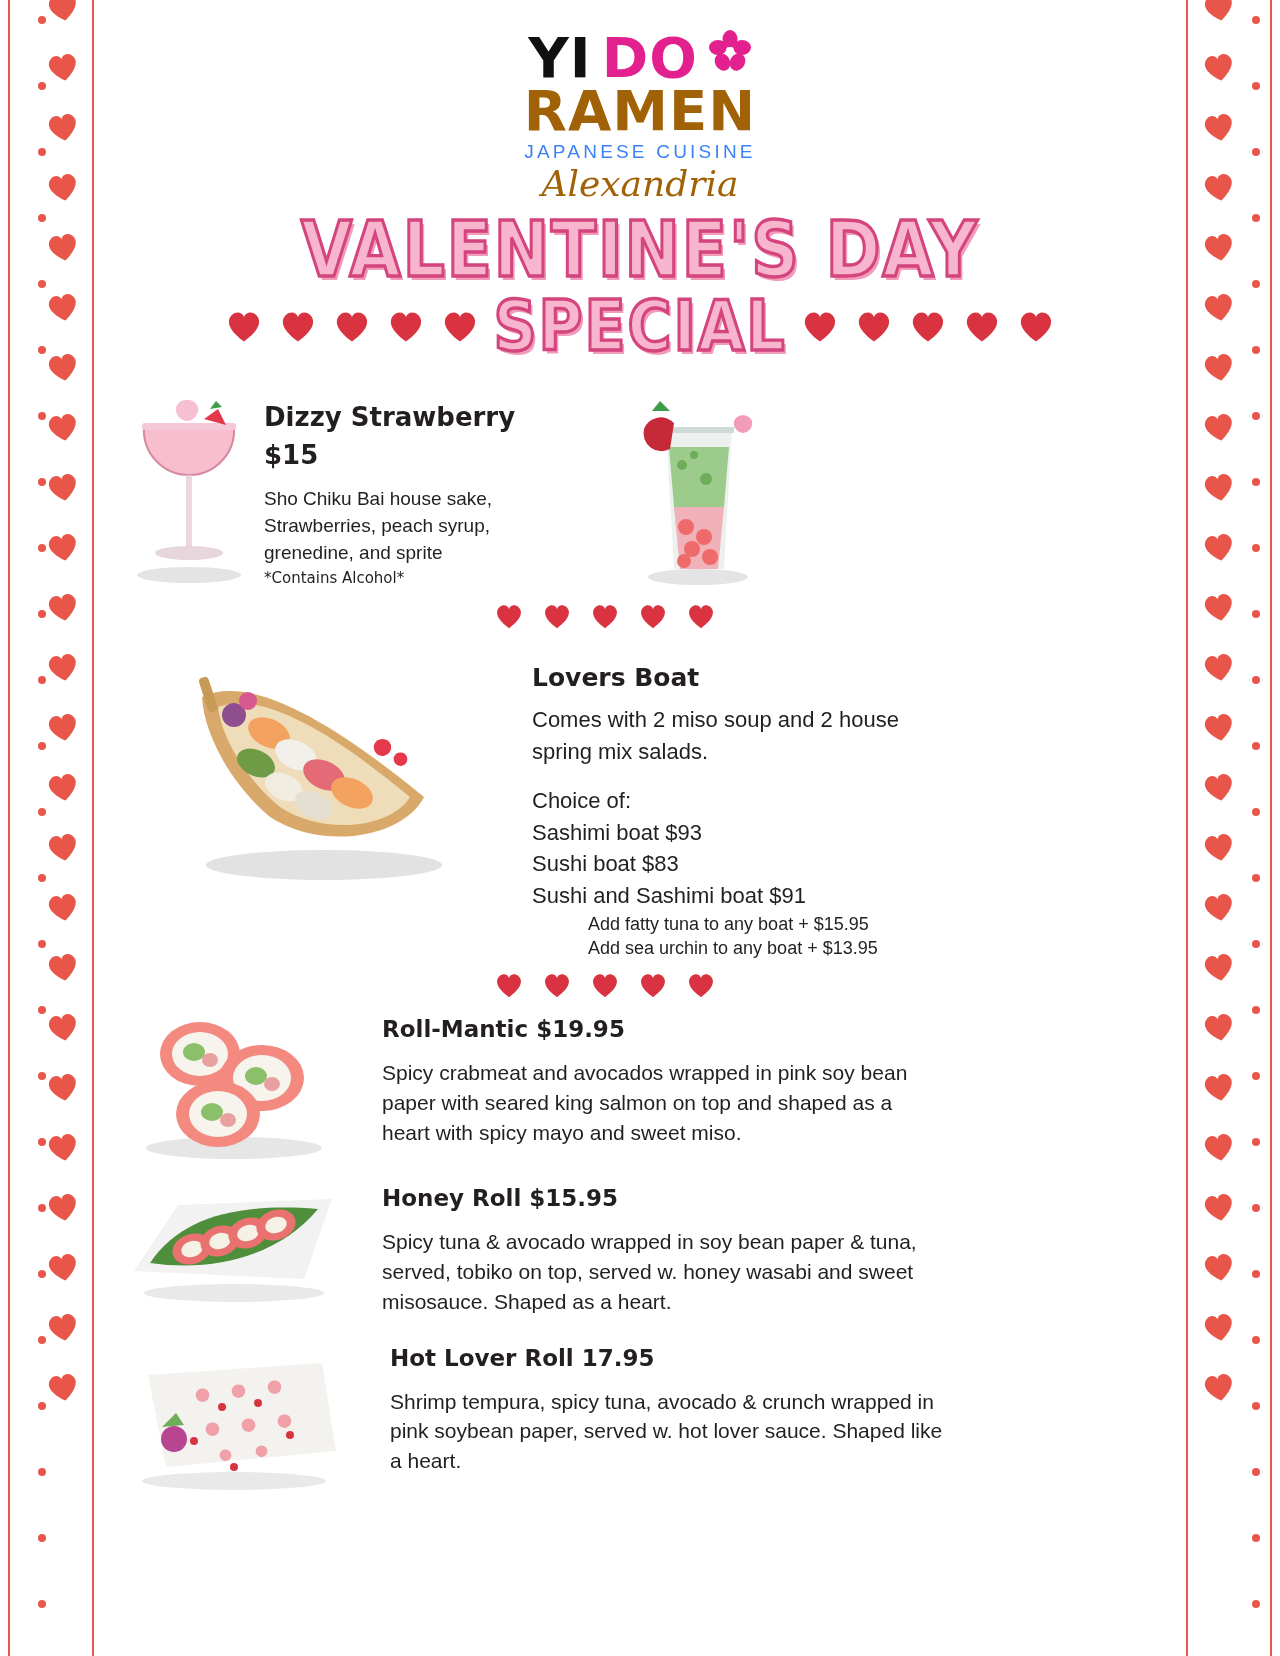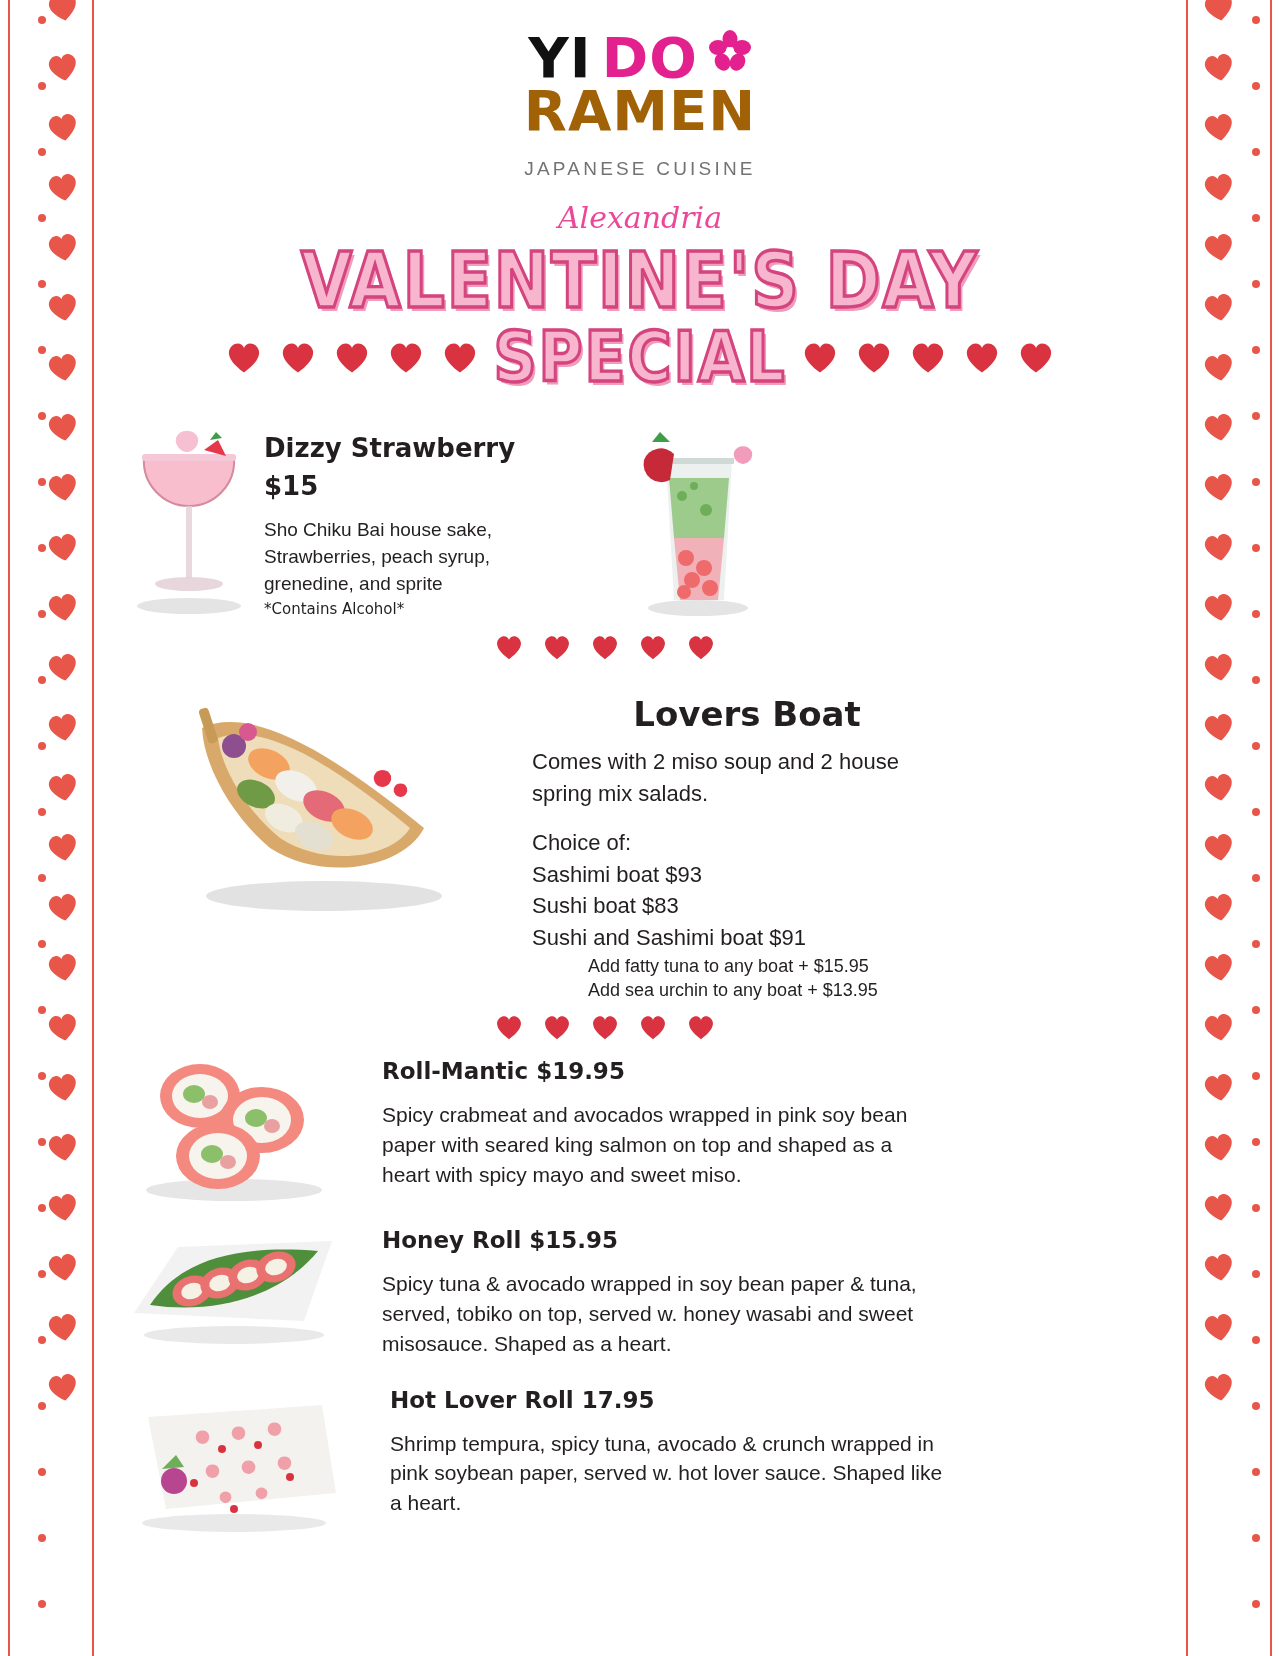--- a/index.html
+++ b/index.html
@@ -102,29 +102,29 @@
     font-size: 56px;
     letter-spacing: 1px;
     line-height: 1.05;
     color: #a16207;
     margin-top: -4px;
   }
   .logo-sub {
     font-family: "Liberation Sans", sans-serif;
     font-size: 19px;
     letter-spacing: 3.2px;
-    color: #737373;
-    margin-top: 17px;
+    color: #3b82f6;
+    margin-top: 0;
   }
   .logo-city {
     font-family: "DejaVu Serif", serif;
     font-style: italic;
-    font-size: 30px;
-    margin-top: 20px;
-    color: #ec4899;
+    font-size: 36px;
+    margin-top: 0;
+    color: #a16207;
   }
 
   
   .title-block {
     text-align: center;
     margin-top: 12px;
     position: relative;
   }
   .vday {
     font-family: "DejaVu Sans", sans-serif;
@@ -203,22 +203,21 @@
   
   .boat-sec {
     display: flex;
     margin-top: 6px;
   }
   .boat-art { flex: 0 0 340px; padding-left: 70px; }
   .boat-text { padding-top: 26px; padding-left: 18px; }
   .boat-title {
     font-family: "DejaVu Sans", sans-serif;
     font-weight: bold;
-    font-size: 34px;
-    text-align: center;
+    font-size: 25px;
   }
   .boat-sub {
     font-size: 22px;
     line-height: 1.42;
     margin-top: 12px;
     max-width: 430px;
   }
   .boat-choice {
     font-size: 22px;
     line-height: 1.44;

